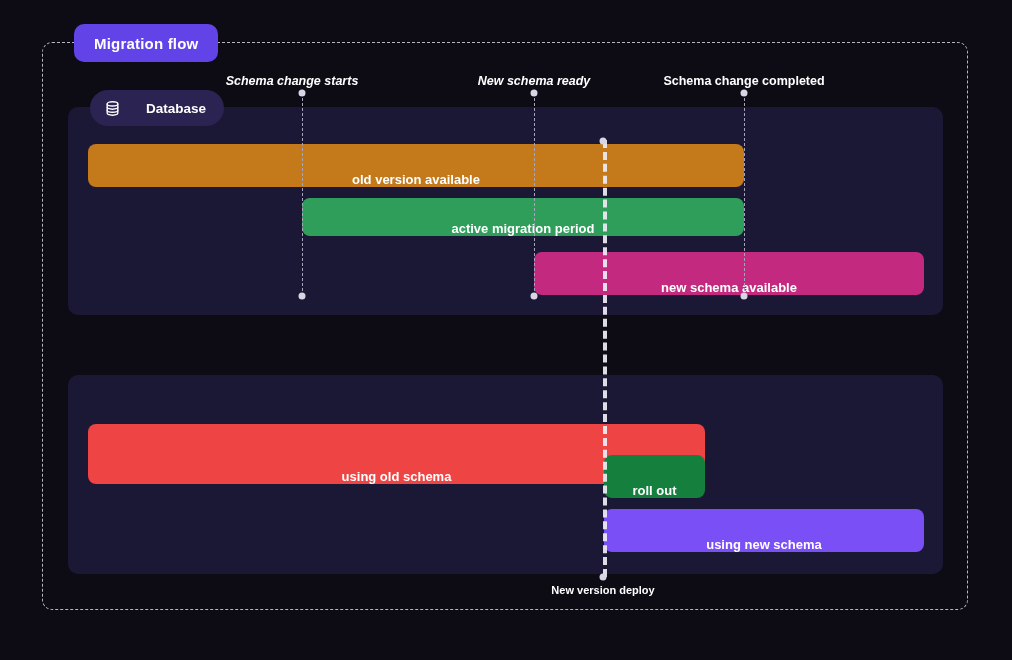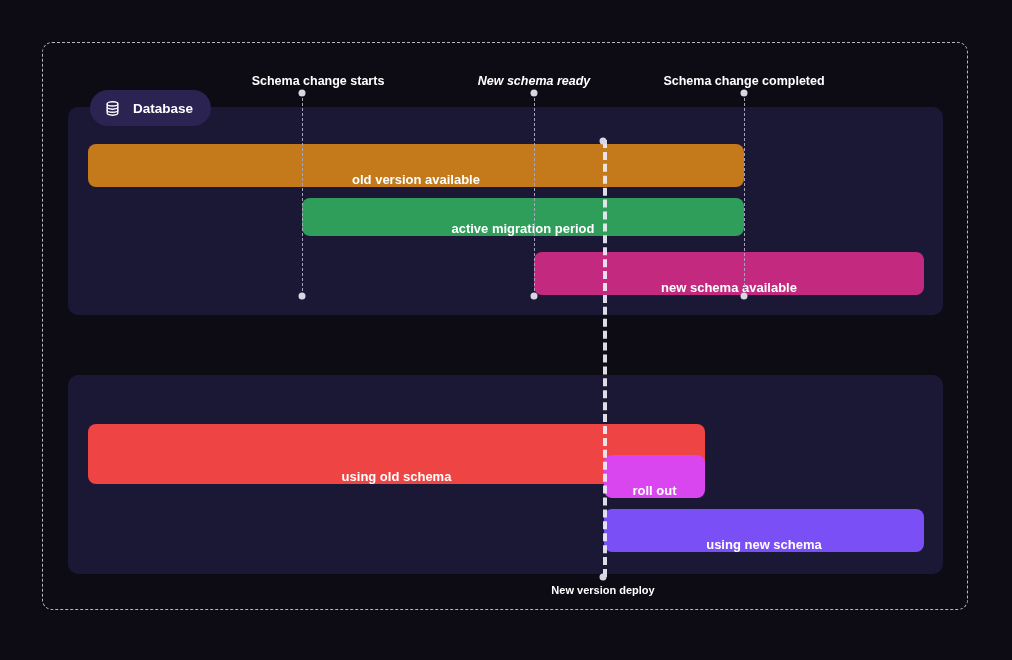--- a/index.html
+++ b/index.html
@@ -71,21 +71,21 @@
     height: 199px;
   }
 
   
   .lane-badge {
     position: absolute;
     height: 36px;
     padding: 0 18px 0 14px;
     display: flex;
     align-items: center;
-    gap: 12px;
+    gap: 25px;
     background: #2b2352;
     border-radius: 18px;
     color: #ffffff;
     font-size: 13.5px;
     font-weight: bold;
     z-index: 11;
   }
   #badge-database { left: 90px; top: 90px; }
   #badge-app      { left: 90px; top: 347px; }
   .lane-badge svg { display:block; }
@@ -151,39 +151,42 @@
     z-index: 5;
   }
 </style>
 </head>
 <body>
 
 <div id="canvas">
 
   <div class="outer-frame"></div>
 
+  <div class="flow-title">
+    <span>Migration flow</span>
+  </div>
 
   <div class="lane" id="lane-database"></div>
   <div class="lane" id="lane-app"></div>
 
   <div class="lane-badge" id="badge-database">
     <span>
       <svg width="17" height="17" viewBox="0 0 24 24" fill="none" stroke="#ffffff" stroke-width="1.9" stroke-linecap="round">
         <ellipse cx="12" cy="5.5" rx="7.5" ry="3"></ellipse>
         <path d="M4.5 5.5v13c0 1.65 3.36 3 7.5 3s7.5-1.35 7.5-3v-13"></path>
         <path d="M4.5 10c0 1.65 3.36 3 7.5 3s7.5-1.35 7.5-3"></path>
         <path d="M4.5 14.3c0 1.65 3.36 3 7.5 3s7.5-1.35 7.5-3"></path>
       </svg>
     </span>
     <span>Database</span>
   </div>
 
 
   <div id="dynamic-layer">
-      <div class="milestone-label" style="left: 318px;">Schema change starts</div>
+      <div class="milestone-label" style="left: 292px; font-style: italic;">Schema change starts</div>
       <div class="guide" style="left: 302px; top: 93px; height: 203px;"></div>
       <div class="guide-dot" style="left: 302px; top: 93px;"></div>
       <div class="guide-dot" style="left: 302px; top: 296px;"></div>
       <div class="milestone-label" style="left: 534px; font-style: italic;">New schema ready</div>
       <div class="guide" style="left: 534px; top: 93px; height: 203px;"></div>
       <div class="guide-dot" style="left: 534px; top: 93px;"></div>
       <div class="guide-dot" style="left: 534px; top: 296px;"></div>
       <div class="milestone-label" style="left: 744px;">Schema change completed</div>
       <div class="guide" style="left: 744px; top: 93px; height: 203px;"></div>
       <div class="guide-dot" style="left: 744px; top: 93px;"></div>
@@ -197,21 +200,21 @@
       </div>
       <div class="bar" style="left: 302px; top: 198px; width: 442px; height: 38px; background: rgb(47, 158, 90);">
         <span>active migration period</span>
       </div>
       <div class="bar" style="left: 534px; top: 252px; width: 390px; height: 43px; background: rgb(196, 41, 128);">
         <span>new schema available</span>
       </div>
       <div class="bar" style="left: 88px; top: 424px; width: 617px; height: 60px; background: #ef4444;">
         <span>using old schema</span>
       </div>
-      <div class="bar" style="left: 604px; top: 455px; width: 101px; height: 43px; background: #d946ef;">
+      <div class="bar" style="left: 604px; top: 455px; width: 101px; height: 43px; background: #15803d;">
         <span>roll out</span>
       </div>
       <div class="bar" style="left: 604px; top: 509px; width: 320px; height: 43px; background: rgb(122, 79, 245);">
         <span>using new schema</span>
       </div>
     </div>
 
 </div>
 
 </body></html>

